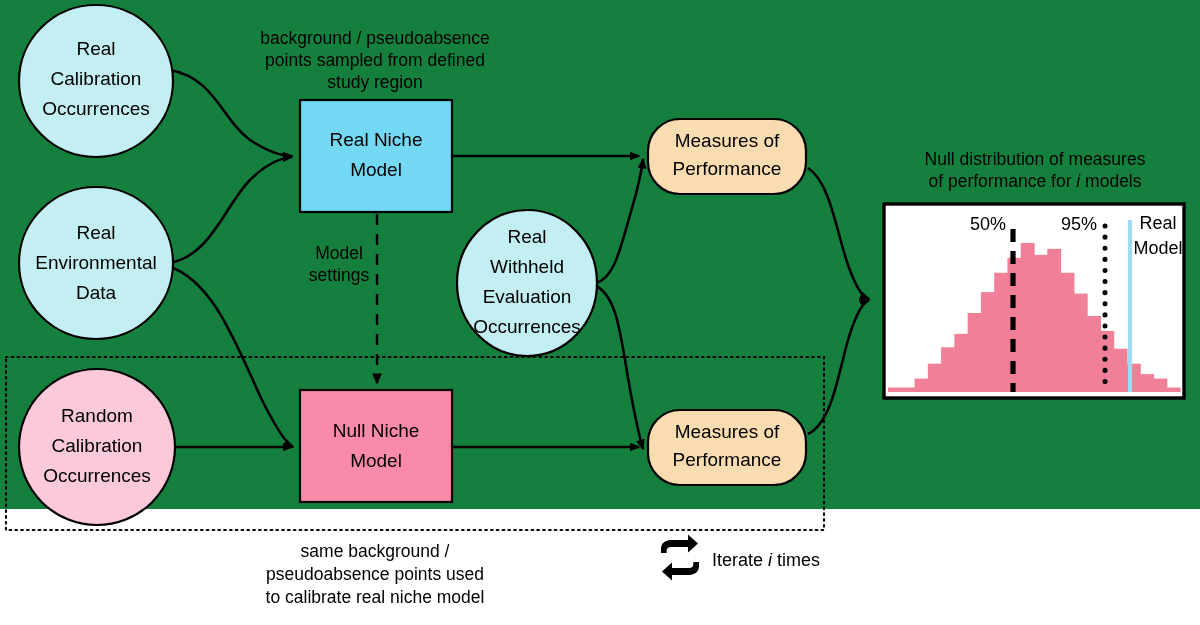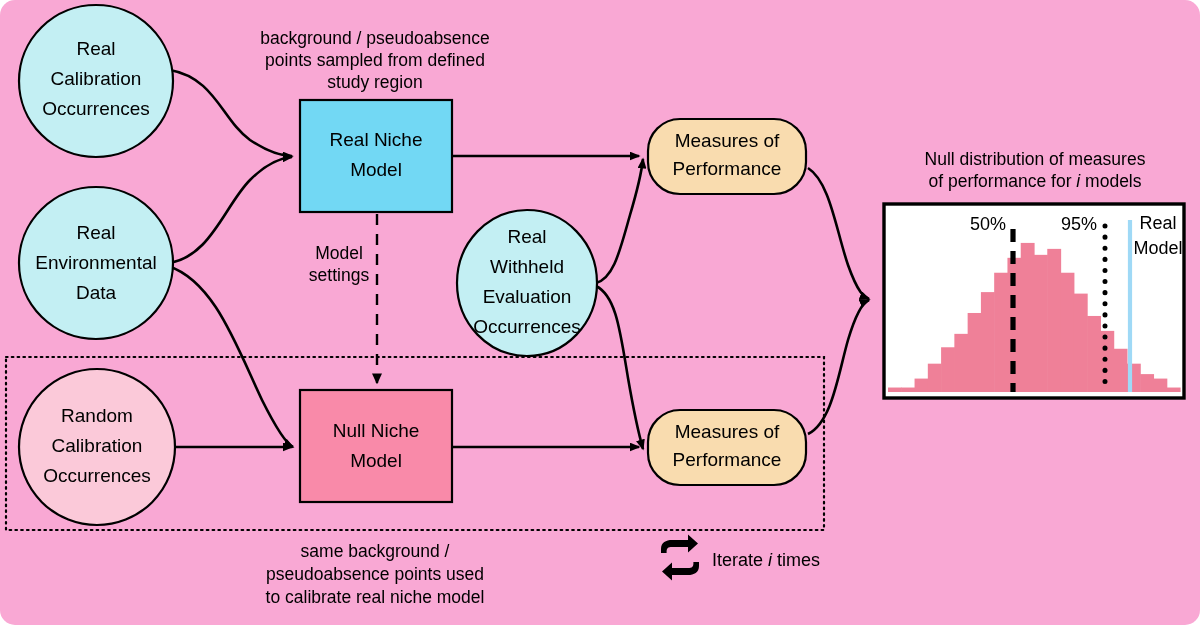--- a/index.html
+++ b/index.html
@@ -9,23 +9,22 @@
   }
   body {
     width: 1200px;
     height: 625px;
     font-family: "Liberation Sans", sans-serif;
     overflow: hidden;
   }
   #diagram-root {
     position: relative;
     width: 1200px;
-    height: 625px;
-    background: #f9a8d4;
-    border-radius: 15px;
+    height: 509px;
+    background: #15803d;
   }
   svg#scene {
     position: absolute;
     left: 0;
     top: 0;
     width: 1200px;
     height: 625px;
   }
   text {
     font-family: "Liberation Sans", sans-serif;

